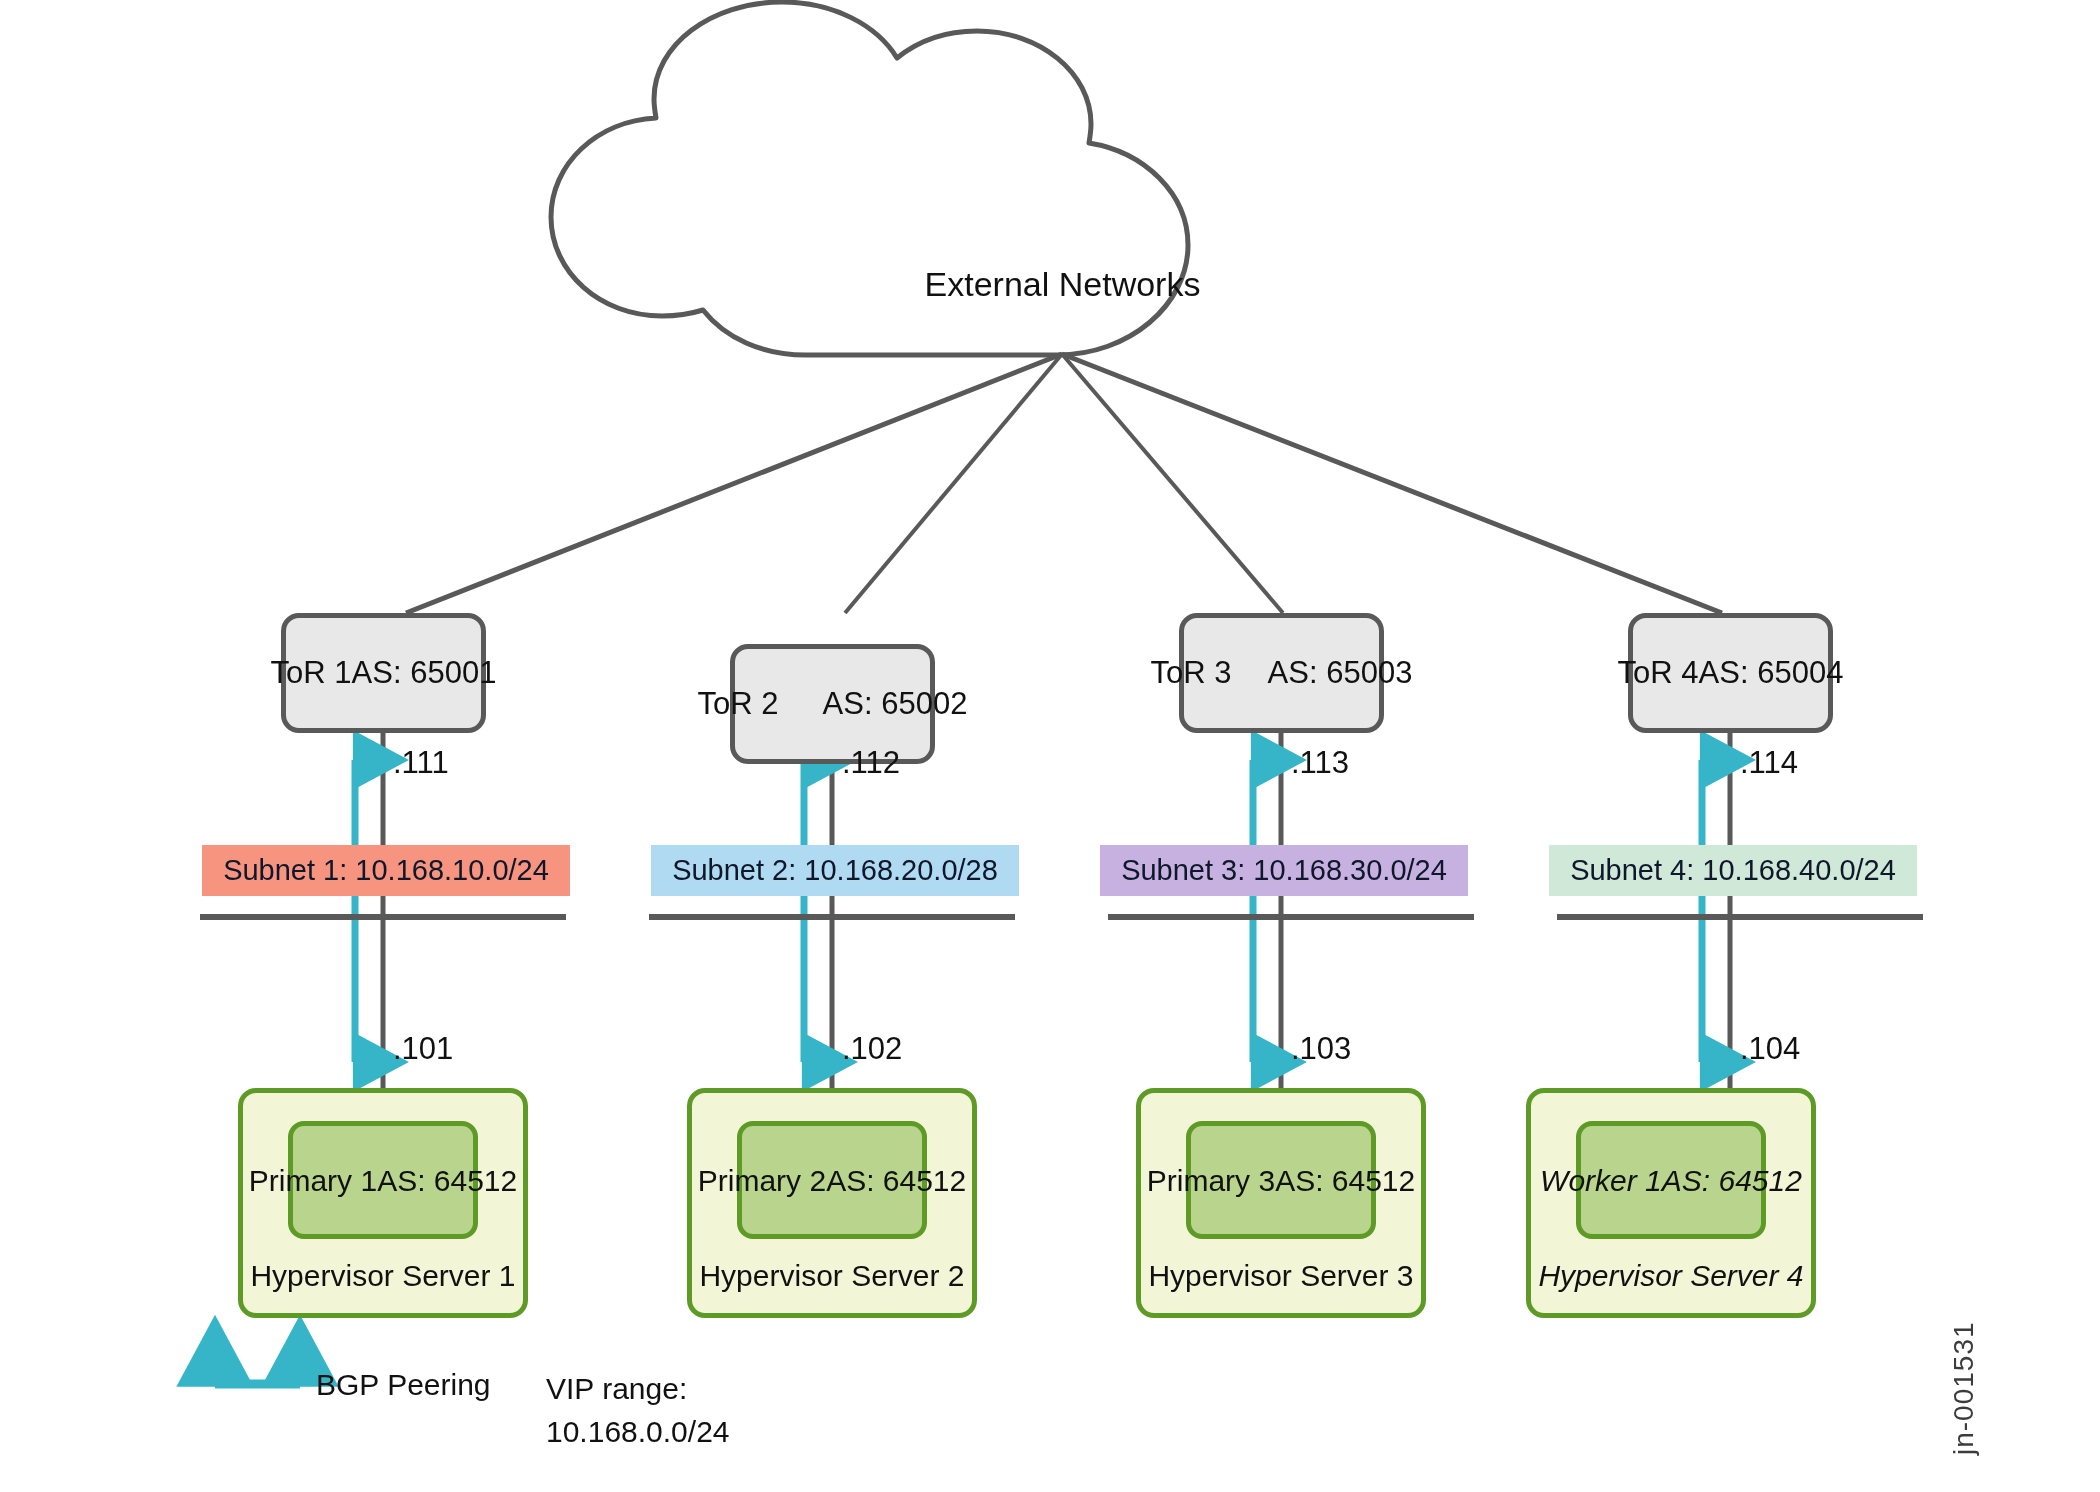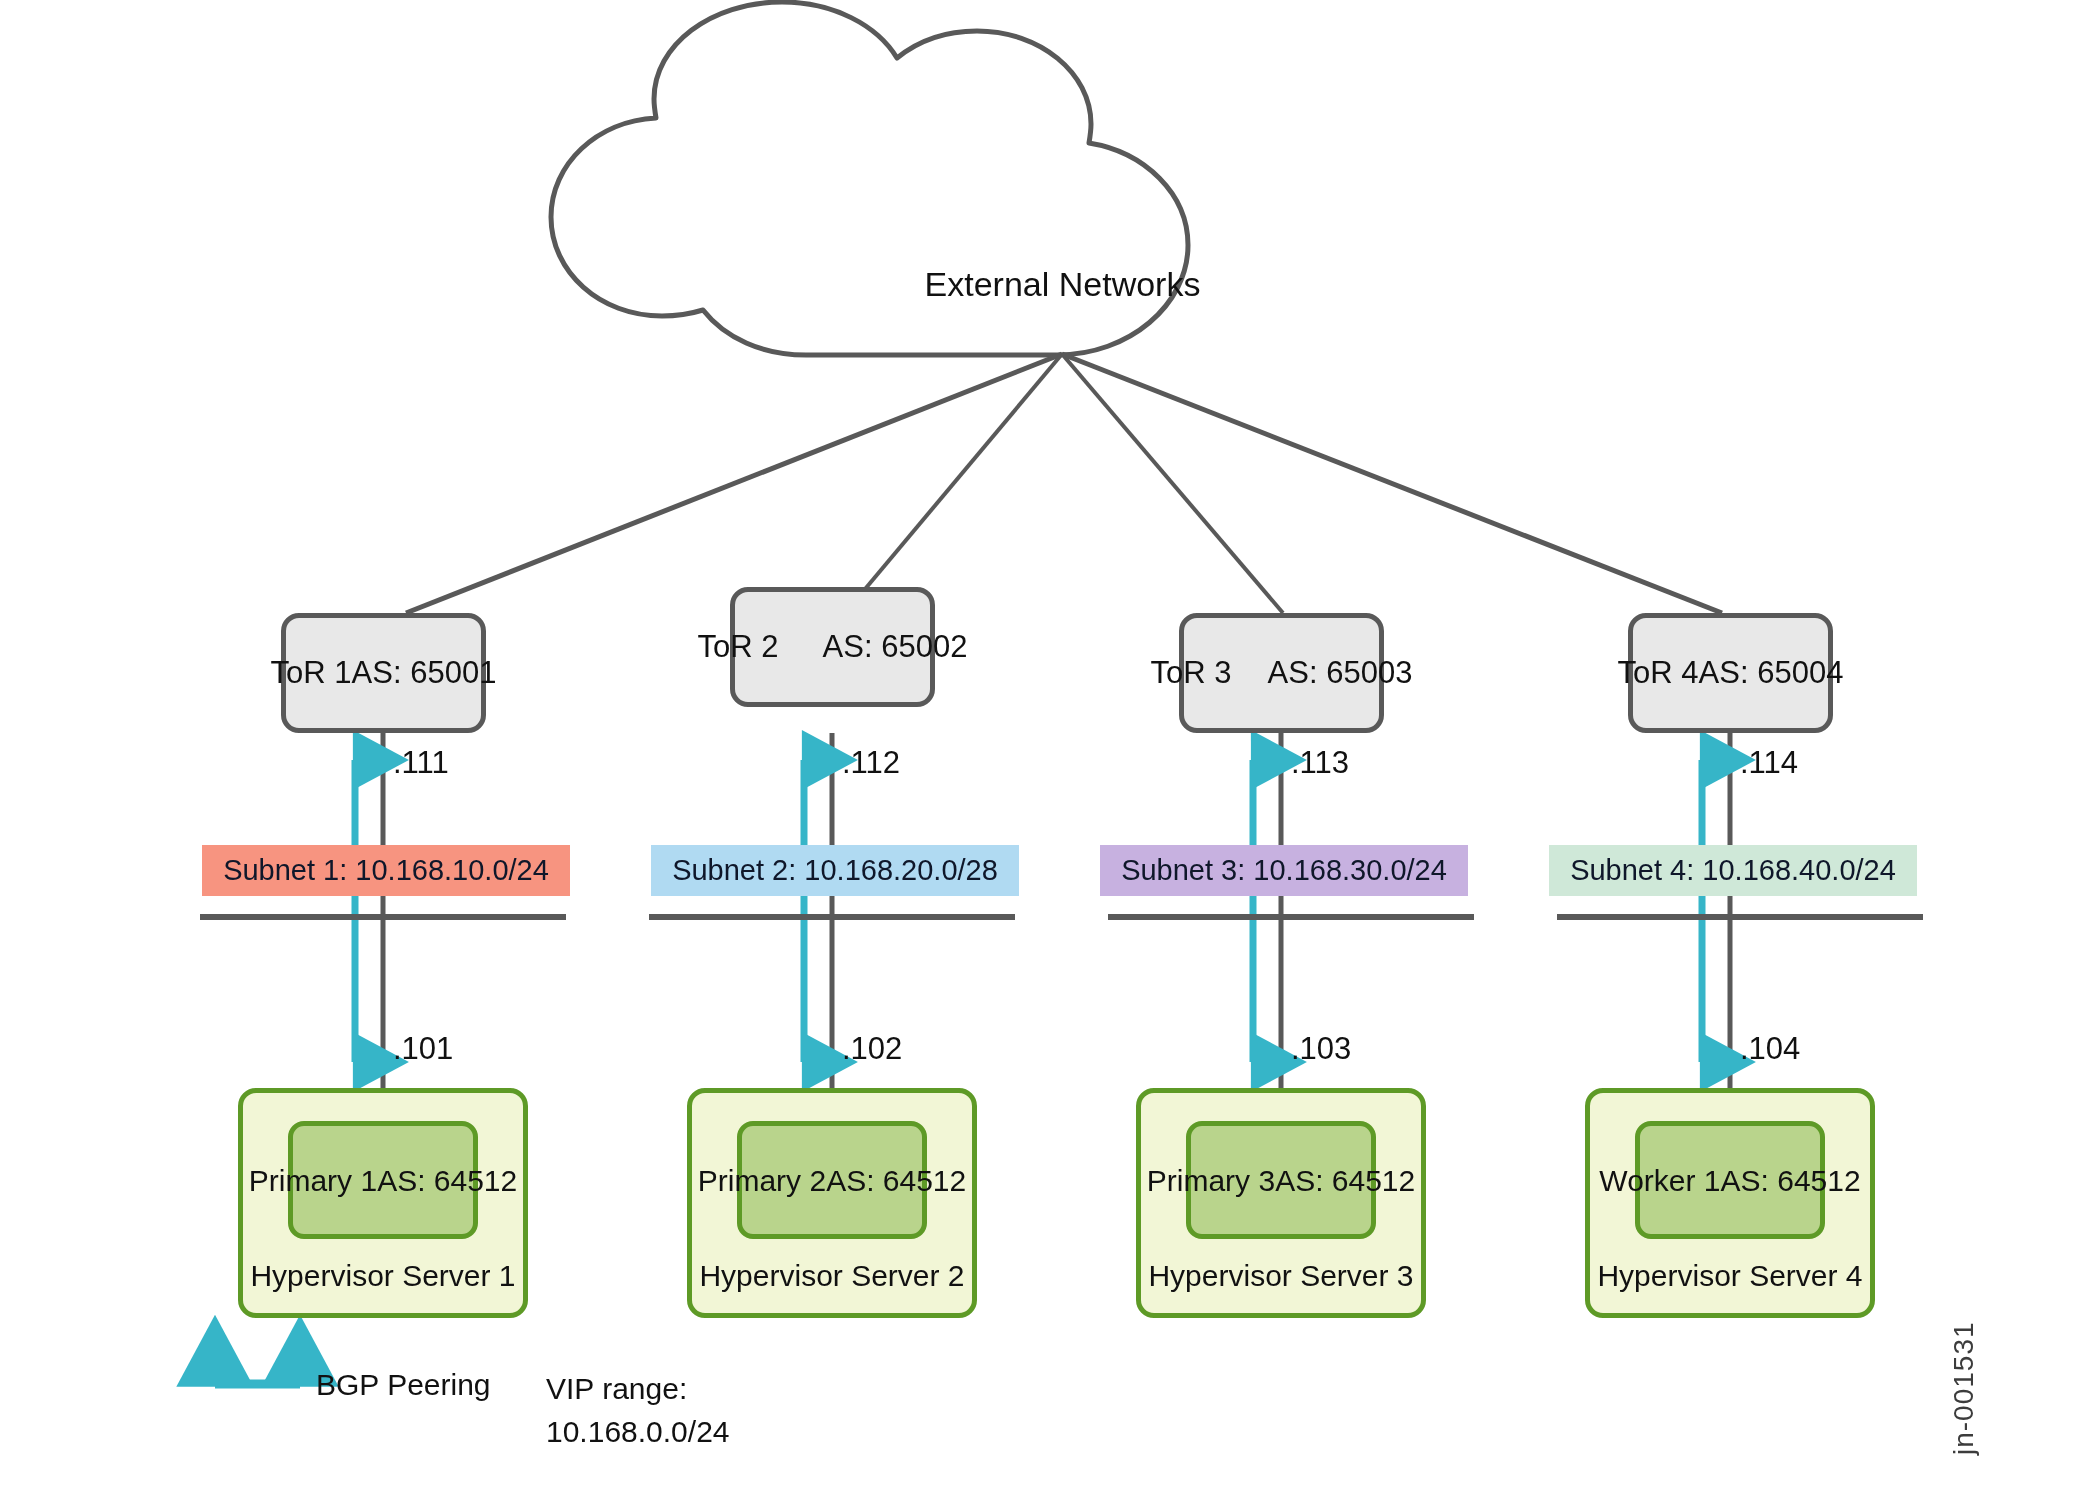--- a/index.html
+++ b/index.html
@@ -217,21 +217,21 @@
 
   <div class="cloud-label">External Networks</div>
 
   <div class="tor-box" style="left:281px; top:613px;">
     <div class="ln">ToR 1</div>
     <div class="ln">AS: 65001</div>
   </div>
   <div class="ip-label" style="left:393px; top:745px;">.111</div>
   <div class="ip-label" style="left:393px; top:1031px;">.101</div>
 
-  <div class="tor-box" style="left:730px; top:587px;gap:44px;">
+  <div class="tor-box" style="left:730px; top:644px;gap:44px;">
     <div class="ln">ToR 2</div>
     <div class="ln">AS: 65002</div>
   </div>
   <div class="ip-label" style="left:842px; top:745px;">.112</div>
   <div class="ip-label" style="left:842px; top:1031px;">.102</div>
 
   <div class="tor-box" style="left:1179px; top:613px;gap:36px;">
     <div class="ln">ToR 3</div>
     <div class="ln">AS: 65003</div>
   </div>
@@ -267,21 +267,21 @@
   </div>
 
   <div class="server-box" style="left:1136px; top:1088px;padding-left:29px;">
     <div class="vm-box">
       <div class="ln">Primary 3</div>
       <div class="ln">AS: 64512</div>
     </div>
     <div class="server-caption">Hypervisor Server 3</div>
   </div>
 
-  <div class="server-box" style="left:1585px; top:1088px;">
+  <div class="server-box" style="left:1526px; top:1088px;font-style:italic;">
     <div class="vm-box">
       <div class="ln">Worker 1</div>
       <div class="ln">AS: 64512</div>
     </div>
     <div class="server-caption">Hypervisor Server 4</div>
   </div>
 
   <div class="legend-text" style="left:316px; top:1368px;">BGP Peering</div>
   <div class="legend-vip" style="left:546px; top:1368px;">
     <div>VIP range:</div>

